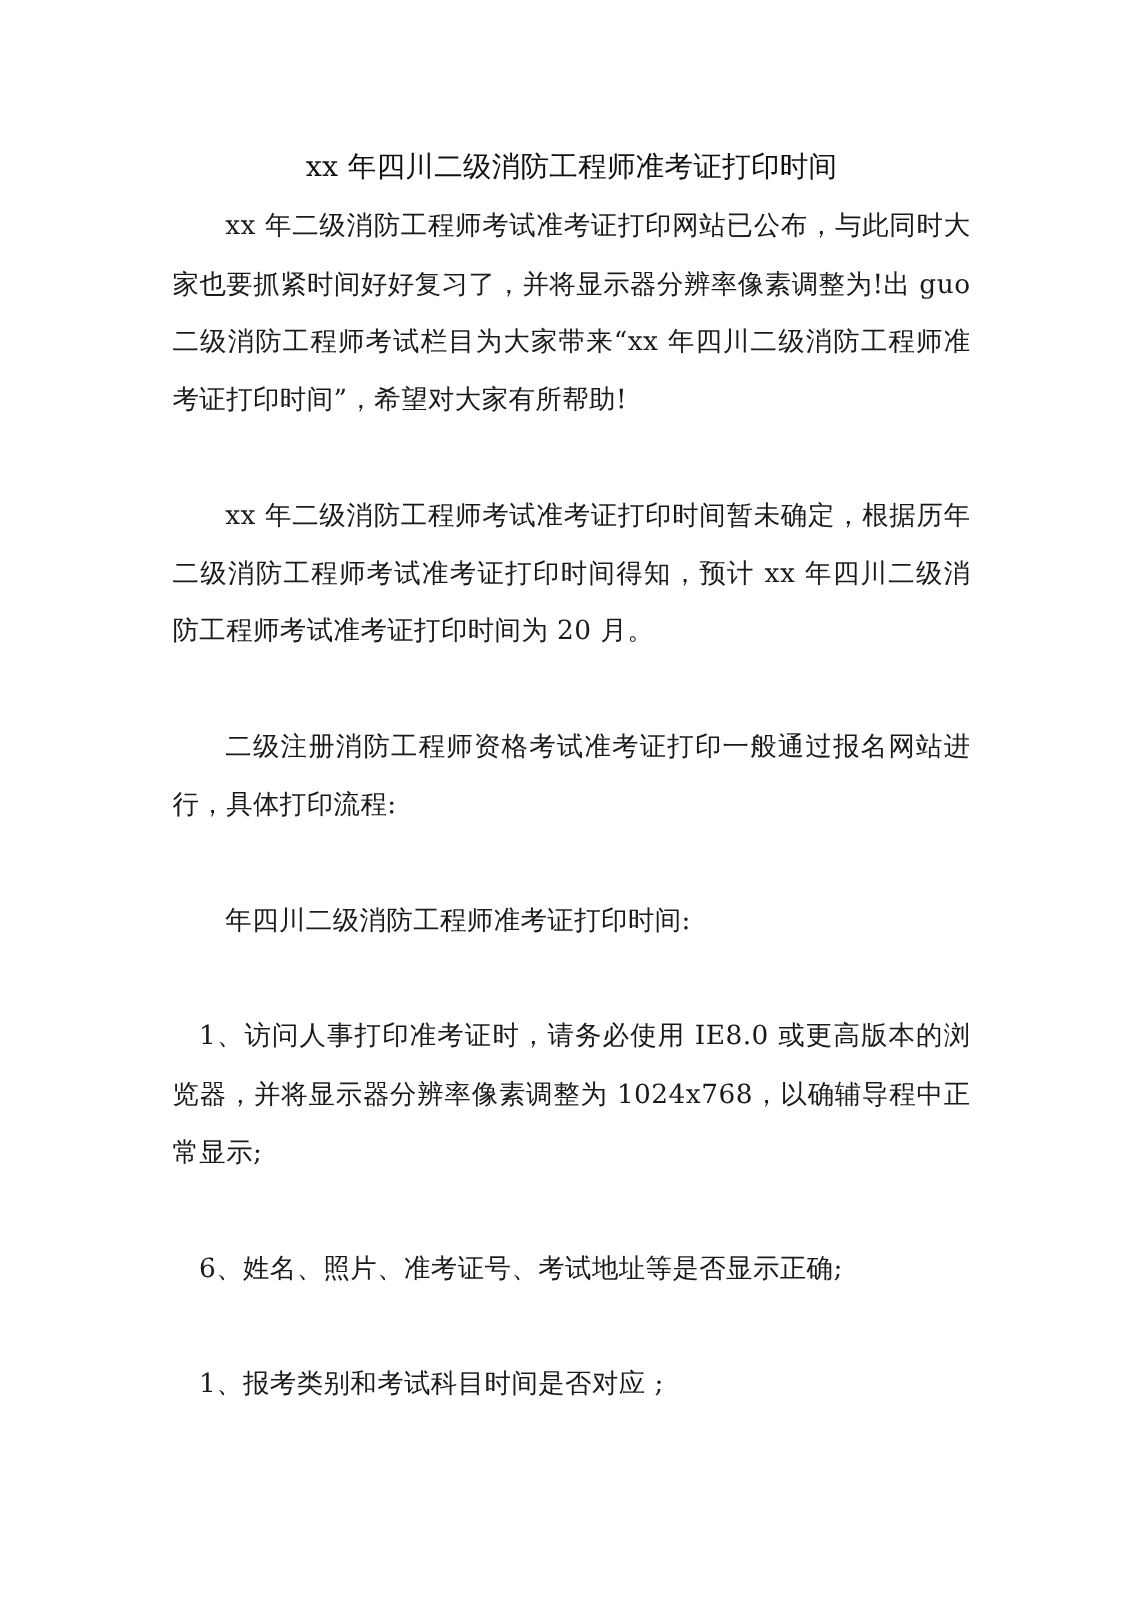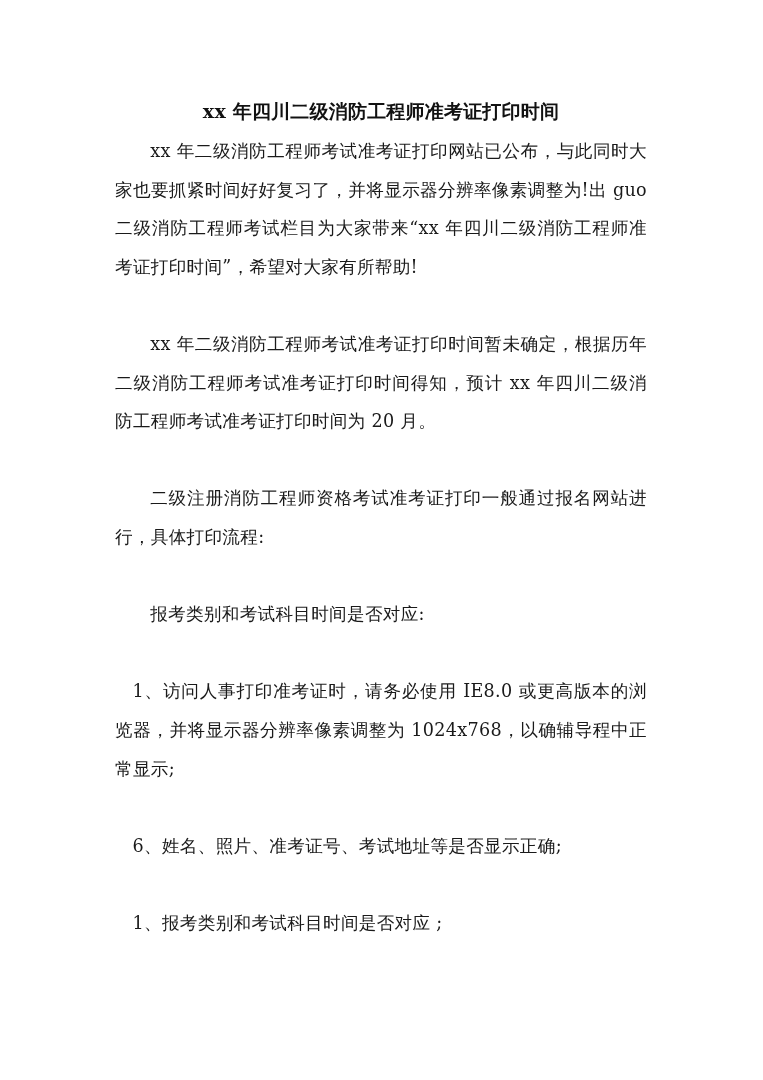--- a/index.html
+++ b/index.html
@@ -17,21 +17,21 @@
     }
     .page {
       position: absolute;
       left: 115px;
       top: 96px;
       width: 532px;
     }
     .title {
       text-align: center;
       font-size: 19px;
-      font-weight: bold;
+      font-weight: normal;
       line-height: 30px;
       height: 30px;
       margin: 0 0 6px 0;
       letter-spacing: 0.2px;
       color: #111;
     }
     .para {
       font-size: 17.6px;
       line-height: 38.6px;
       margin: 0;
@@ -61,21 +61,21 @@
 
   <p class="para">xx 年二级消防工程师考试准考证打印网站已公布，与此同时大家也要抓紧时间好好复习了，并将显示器分辨率像素调整为!出 guo 二级消防工程师考试栏目为大家带来“xx 年四川二级消防工程师准考证打印时间”，希望对大家有所帮助!</p>
   <div class="gap"></div>
 
   <p class="para">xx 年二级消防工程师考试准考证打印时间暂未确定，根据历年二级消防工程师考试准考证打印时间得知，预计 xx 年四川二级消防工程师考试准考证打印时间为 20 月。</p>
   <div class="gap"></div>
 
   <p class="para">二级注册消防工程师资格考试准考证打印一般通过报名网站进行，具体打印流程:</p>
   <div class="gap"></div>
 
-  <p class="para">报考类别和考试科目时间是否对应:</p>
+  <p class="para">年四川二级消防工程师准考证打印时间:</p>
   <div class="gap"></div>
 
   <p class="list-item">1、访问人事打印准考证时，请务必使用 IE8.0 或更高版本的浏览器，并将显示器分辨率像素调整为 1024x768，以确辅导程中正常显示;</p>
   <div class="gap"></div>
 
   <p class="list-item">6、姓名、照片、准考证号、考试地址等是否显示正确;</p>
   <div class="gap"></div>
 
   <p class="list-item">1、报考类别和考试科目时间是否对应 ;</p>
 </div>

